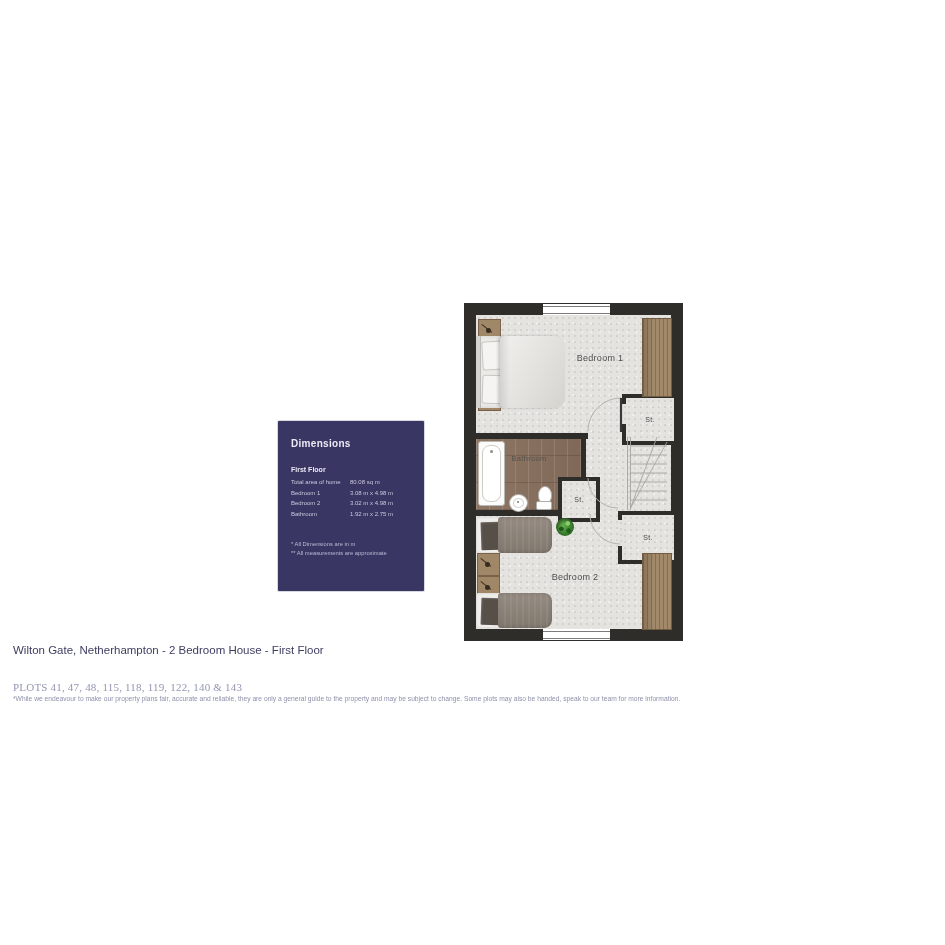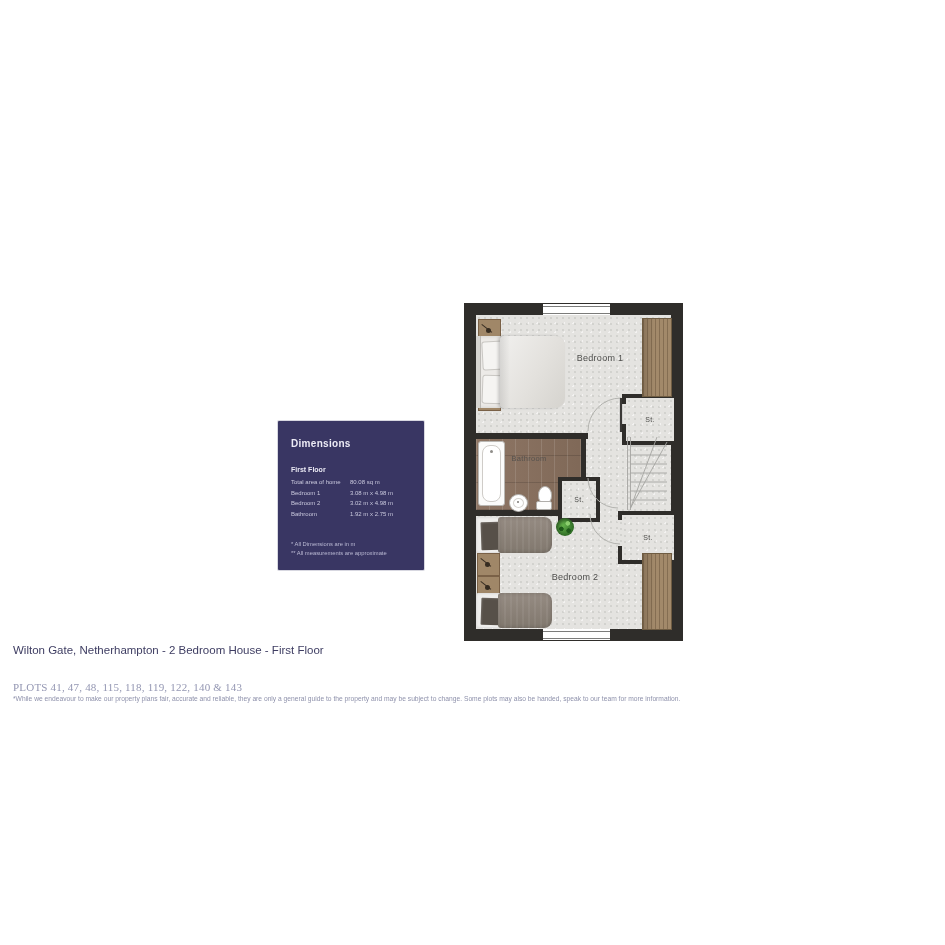--- a/index.html
+++ b/index.html
@@ -1,20 +1,20 @@
 <!DOCTYPE html>
 <html><head>
 <meta charset="utf-8">
 <style>
   html,body{margin:0;padding:0;background:#ffffff;}
   .page{position:relative;width:945px;height:945px;background:#ffffff;overflow:hidden;
         font-family:"Liberation Sans",sans-serif;}
 
   
-  .dim-panel{position:absolute;left:278px;top:421px;width:146px;height:149px;
+  .dim-panel{position:absolute;left:278px;top:421px;width:146px;height:170px;
              background:#393663;border-radius:1px;box-shadow:0 0 0 1px rgba(57,54,99,.2);}
   .dp-title{position:absolute;left:13px;top:17px;font-size:10px;font-weight:600;
             color:#ecebf5;letter-spacing:.3px;}
   .dp-section{position:absolute;left:13px;top:45px;font-size:7px;font-weight:700;color:#e9e8f3;}
   .dp-rows{position:absolute;left:13px;top:56px;right:6px;}
   .dp-row{display:grid;grid-template-columns:59px 1fr;font-size:6px;line-height:10.5px;
           color:#c9c8dd;}
   .dp-notes{position:absolute;left:13px;top:119px;font-size:5.8px;line-height:9px;color:#bbbad4;}
   .dp-note{display:block;}
 

